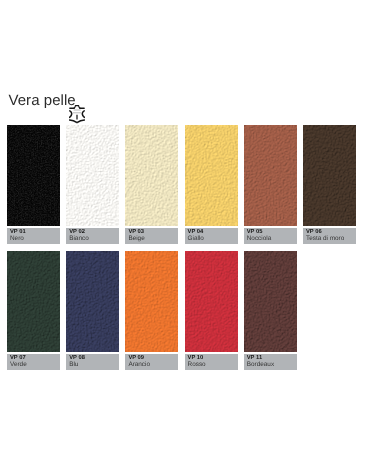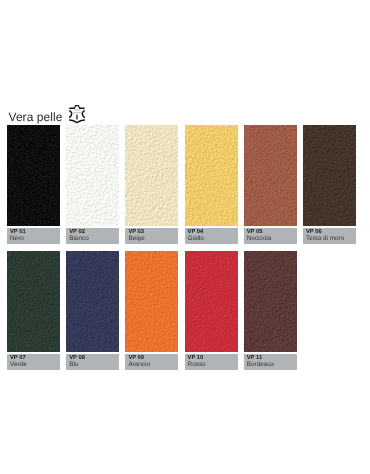--- a/index.html
+++ b/index.html
@@ -2,21 +2,21 @@
 <html style="--page-bg: #ffffff; --title-text: #2b2b2b; --label-bg: #b1b4b7; --label-code: #171717; --label-name: #363636;"><head>
 <meta charset="utf-8">
 <style>
   html,body{margin:0;padding:0;}
   :root{--page-bg:#ffffff;--title-text:#2b2b2b;
         --label-bg:#b1b4b7;--label-code:#171717;
         --label-name:#363636;}
   body{width:370px;height:474px;background:var(--page-bg);font-family:"Liberation Sans",sans-serif;overflow:hidden;-webkit-font-smoothing:antialiased;text-rendering:geometricPrecision;}
   .page{position:relative;width:370px;height:474px;background:var(--page-bg);opacity:0.999;}
   .title-row{position:absolute;left:0;top:0;width:370px;height:125px;}
-  .title-text{position:absolute;left:8.5px;top:111px;font-size:12px;color:var(--title-text);letter-spacing:.05px;line-height:13px;white-space:nowrap;}
+  .title-text{position:absolute;left:8.5px;top:94px;font-size:15px;color:var(--title-text);letter-spacing:.05px;line-height:13px;white-space:nowrap;}
   .hide-ico{position:absolute;left:69px;top:105px;display:block;line-height:0;}
   .grid{position:absolute;left:7px;top:125px;}
   .row{display:flex;column-gap:6.2px;margin-bottom:7px;}
   .row:last-child{margin-bottom:0;}
   .cell{width:53px;}
   .sw{width:53px;height:101px;overflow:hidden;position:relative;line-height:0;}
   .texsvg{display:block;}
   .lab{width:53px;height:16px;margin-top:2px;background:var(--label-bg);box-sizing:border-box;padding:0.5px 0 0 3px;}
   .code{font-size:5.8px;font-weight:bold;color:var(--label-code);line-height:6.2px;letter-spacing:0px;}
   .name{font-size:6.4px;color:var(--label-name);line-height:7px;letter-spacing:0px;}

